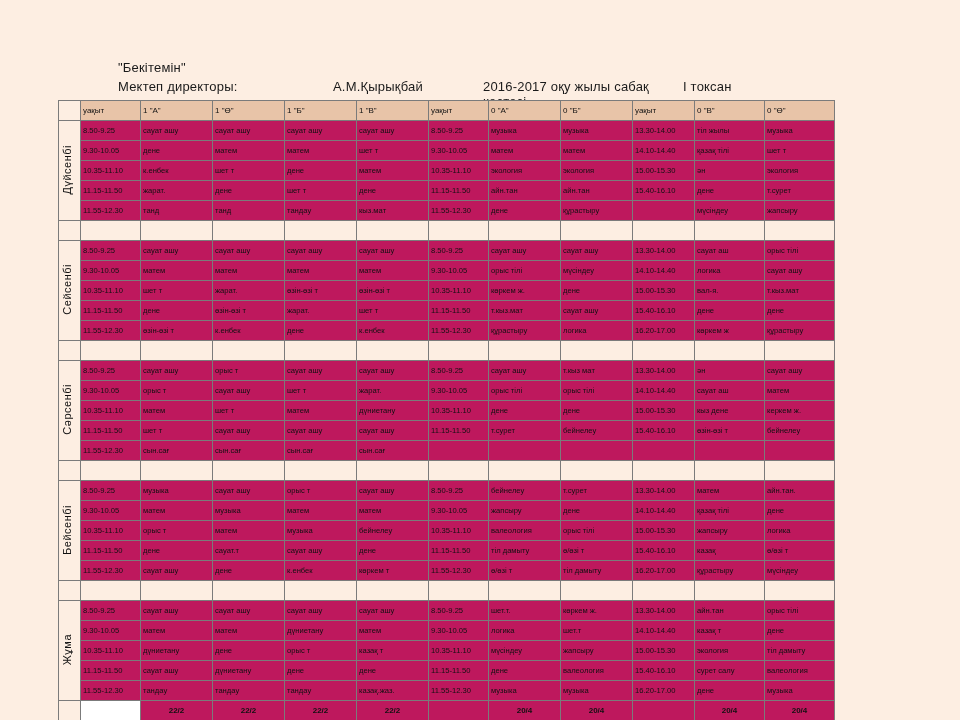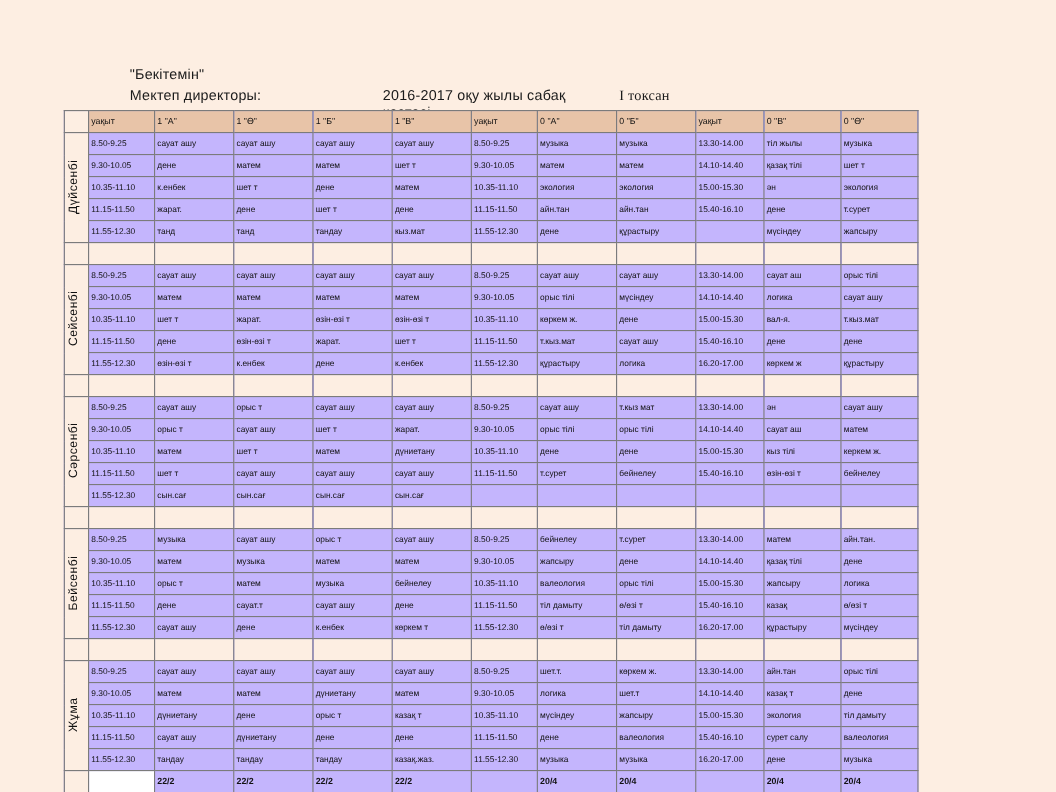--- a/index.html
+++ b/index.html
@@ -27,35 +27,34 @@
   }
   .header .line1 {
     font-size: 13px;
     margin-bottom: 4px;
     letter-spacing: 0.2px;
   }
   .header .line2 {
     display: flex;
     font-size: 13px;
     letter-spacing: 0.2px;
-    gap: 15px;
   }
   .header .line2 .seg-school { width: 215px; }
   .header .line2 .seg-director { width: 150px; }
   .header .line2 .seg-year { width: 200px; }
-  .header .line2 .seg-quarter { width: 90px; font-family: Liberation Serif, serif; }
+  .header .line2 .seg-quarter { width: 90px; }
   .header .line2 .seg-shift { width: 100px; }
 
   table.schedule {
     position: absolute;
     left: 58px;
     top: 100px;
     border-collapse: collapse;
     table-layout: fixed;
-    background: #c4b5fd;
+    background: #be185d;
     font-size: 7.6px;
     color: #111;
   }
   table.schedule td, table.schedule th {
     border: 1px solid #7b7b7b;
     padding: 1px 2px;
     vertical-align: middle;
     height: 20px;
     box-sizing: border-box;
     overflow: hidden;
@@ -81,33 +80,34 @@
   .colhead {
     background: #e8c4a8;
     font-size: 8px;
     height: 16px;
   }
   td.time { width: 60px; }
   td.subj { width: 72px; }
   td.time2 { width: 60px; }
   td.subjw { width: 70px; }
   tr.blankrow td { background: #fdeee2; border: 1px solid #7b7b7b; }
-  tr.totals td { height: 20px; font-weight: bold; font-size: 8px; }
+  tr.totals td { height: 20px; font-weight: bold; font-size: 8px; text-align: center; }
   tr.totals td.daycell { background: #fdeee2; }
   tr.totals td.blank { background: #ffffff; }
 </style>
 </head>
 <body>
 
 <div id="page">
 
   <div class="header">
     <div class="line1">"Бекітемін"</div>
     <div class="line2">
       <span class="seg-school">Мектеп директоры:</span>
+      <span class="seg-director">А.М.Қырықбай</span>
       <span class="seg-year">2016-2017 оқу  жылы сабақ кестесі</span>
       <span class="seg-quarter">I токсан</span>
     </div>
   </div>
 
   <table class="schedule">
     <colgroup>
       <col style="width:22px">
         <col style="width:60px">
         <col style="width:72px">
@@ -328,21 +328,21 @@
         <tr>
           <td class="time">10.35-11.10</td>
           <td class="subj">матем</td>
           <td class="subj">шет т</td>
           <td class="subj">матем</td>
           <td class="subj">дүниетану</td>
           <td class="time2">10.35-11.10</td>
           <td class="subjw">дене</td>
           <td class="subjw">дене</td>
           <td class="time2">15.00-15.30</td>
-          <td class="subjw">кыз тілі</td>
+          <td class="subjw">кыз дене</td>
           <td class="subjw">керкем ж.</td>
         </tr>
         <tr>
           <td class="time">11.15-11.50</td>
           <td class="subj">шет т</td>
           <td class="subj">сауат ашу</td>
           <td class="subj">сауат ашу</td>
           <td class="subj">сауат ашу</td>
           <td class="time2">11.15-11.50</td>
           <td class="subjw">т.сурет</td>

